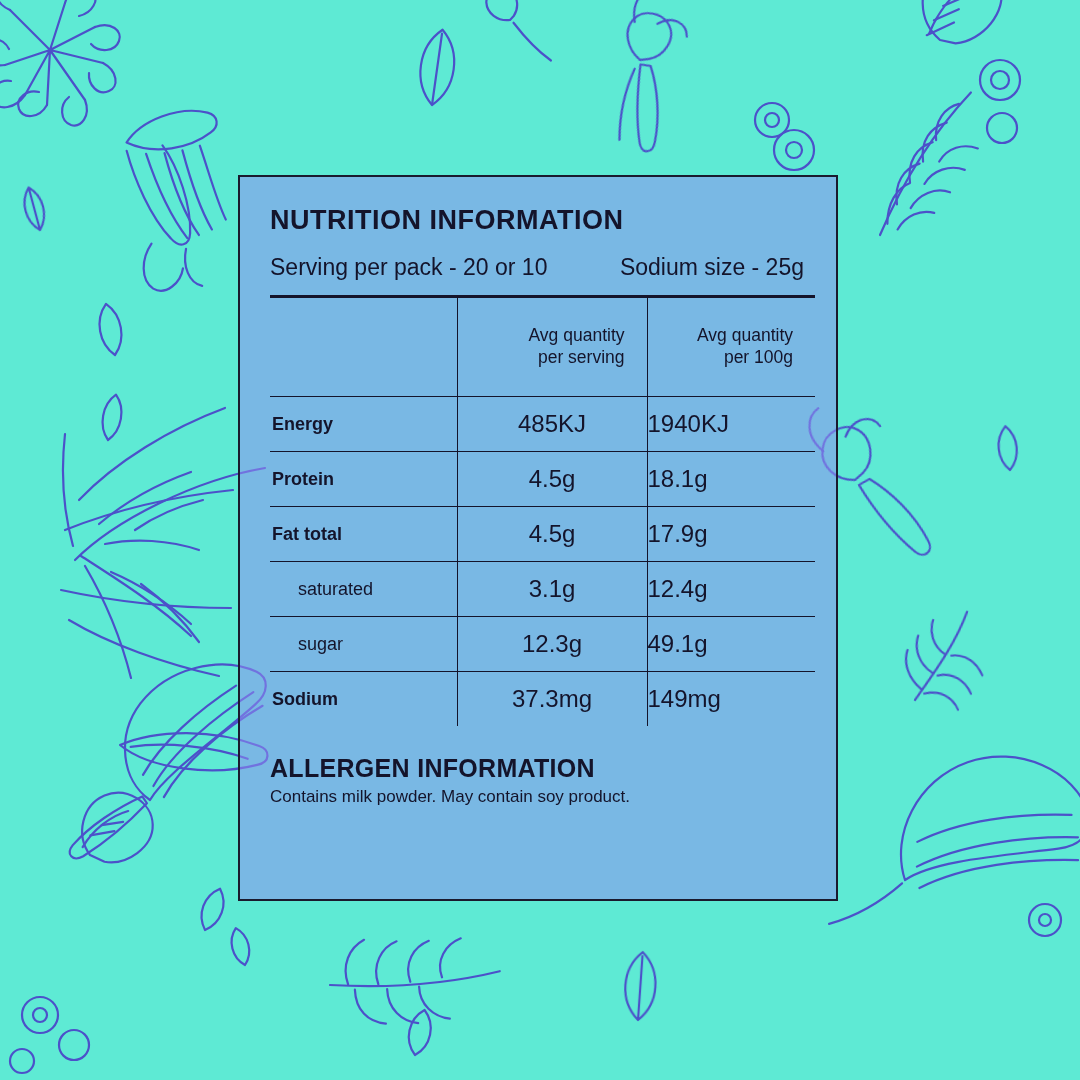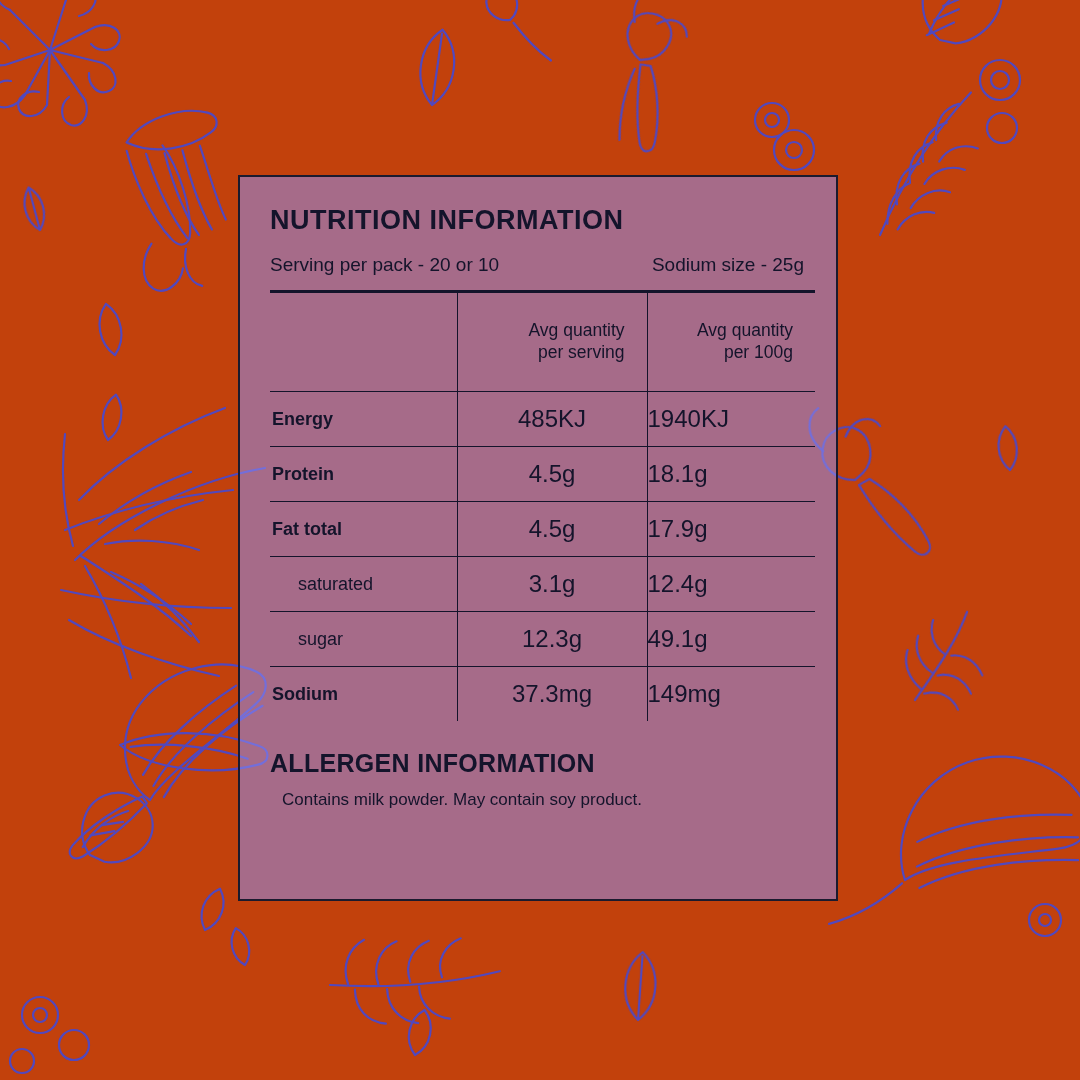--- a/index.html
+++ b/index.html
@@ -11,21 +11,21 @@
     height: 1080px;
     overflow: hidden;
     font-family: "Liberation Sans", sans-serif;
     background: #8f8ef0;
   }
 
   #stage {
     position: relative;
     width: 1080px;
     height: 1080px;
-    background: #c2410c;
+    background: #5eead4;
     overflow: hidden;
   }
 
   #botanical-bg {
     position: absolute;
     inset: 0;
     width: 1080px;
     height: 1080px;
   }
 
@@ -55,21 +55,21 @@
     font-weight: 700;
     color: #14142b;
     margin: 0 0 18px 0;
     font-family: "Liberation Sans", sans-serif;
   }
 
   .serving-row {
     display: flex;
     justify-content: space-between;
     align-items: baseline;
-    font-size: 19px;
+    font-size: 23px;
     color: #14142b;
     padding-right: 8px;
     margin-bottom: 14px;
   }
   .serving-row span {
     white-space: nowrap;
   }
 
   .rule-thick {
     height: 3px;
@@ -144,21 +144,21 @@
   .allergen-title {
     font-size: 25px;
     font-weight: 700;
     color: #14142b;
     margin: 28px 0 4px 0;
     letter-spacing: 0.3px;
   }
   .allergen-text {
     font-size: 17px;
     color: #14142b;
-    margin: 12px;
+    margin: 0;
   }
 </style>
 </head>
 <body>
 
 <div id="stage">
 
   <svg id="botanical-bg" viewBox="0 0 1080 1080" aria-hidden="true">
     <g fill="none" stroke="#4b49c9" stroke-width="2.2" stroke-linecap="round" stroke-linejoin="round" opacity="0.95">
 

